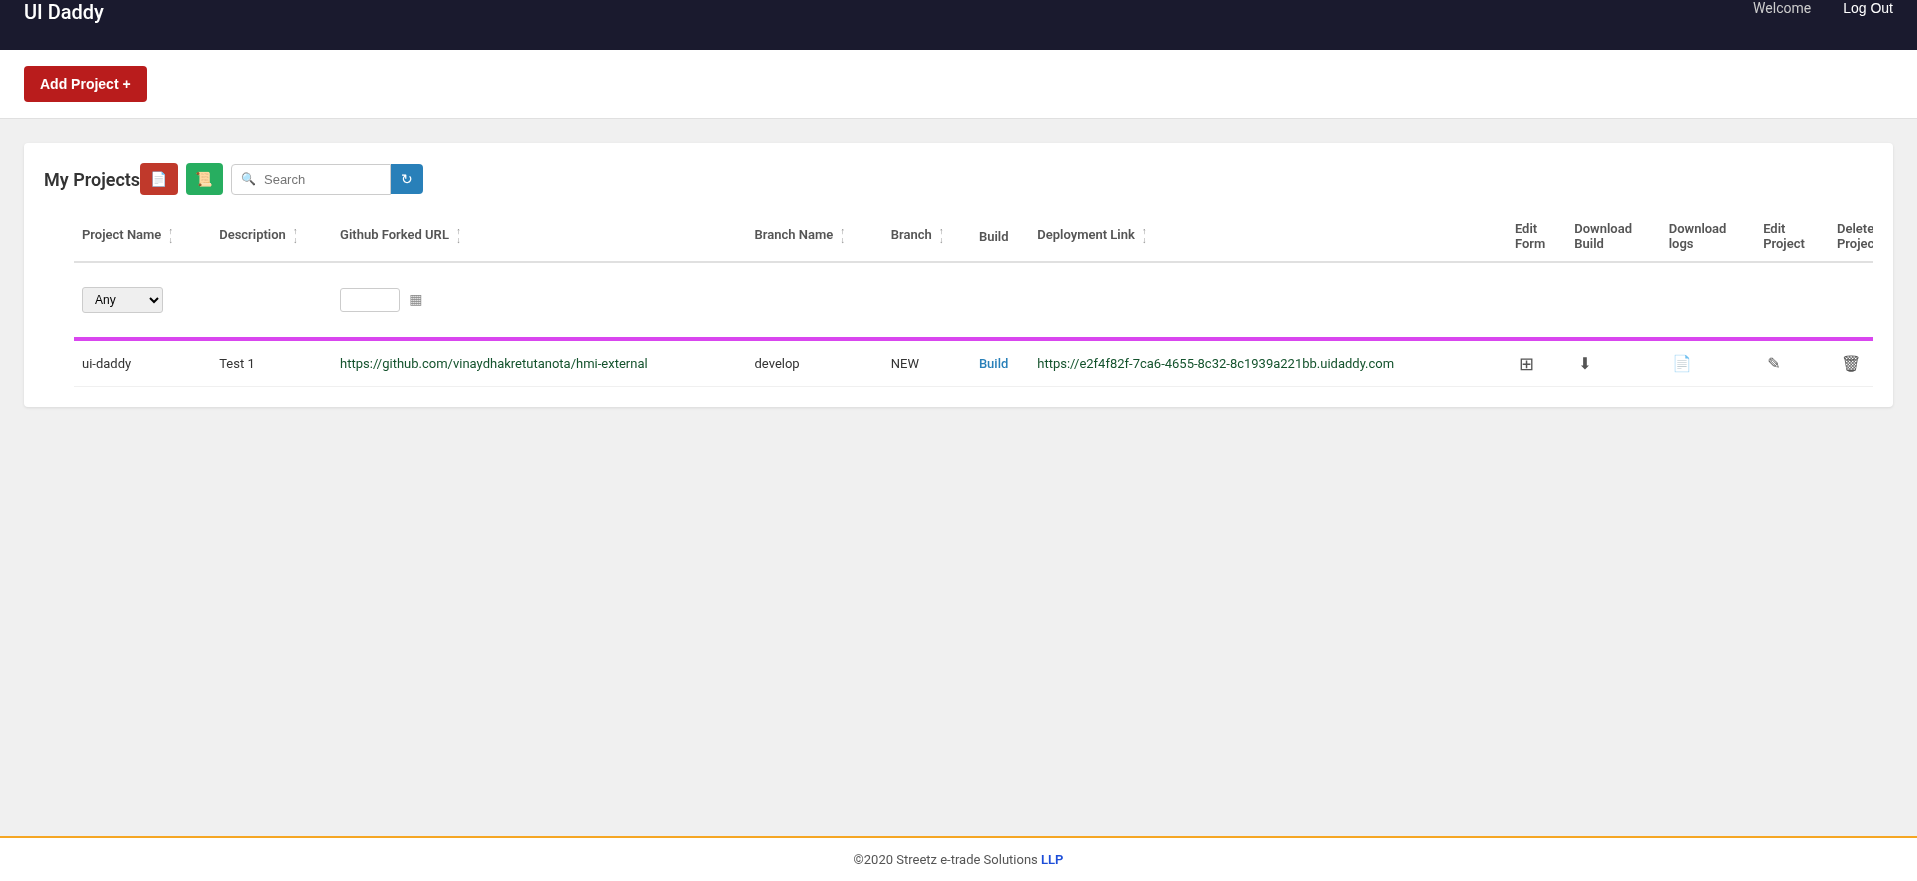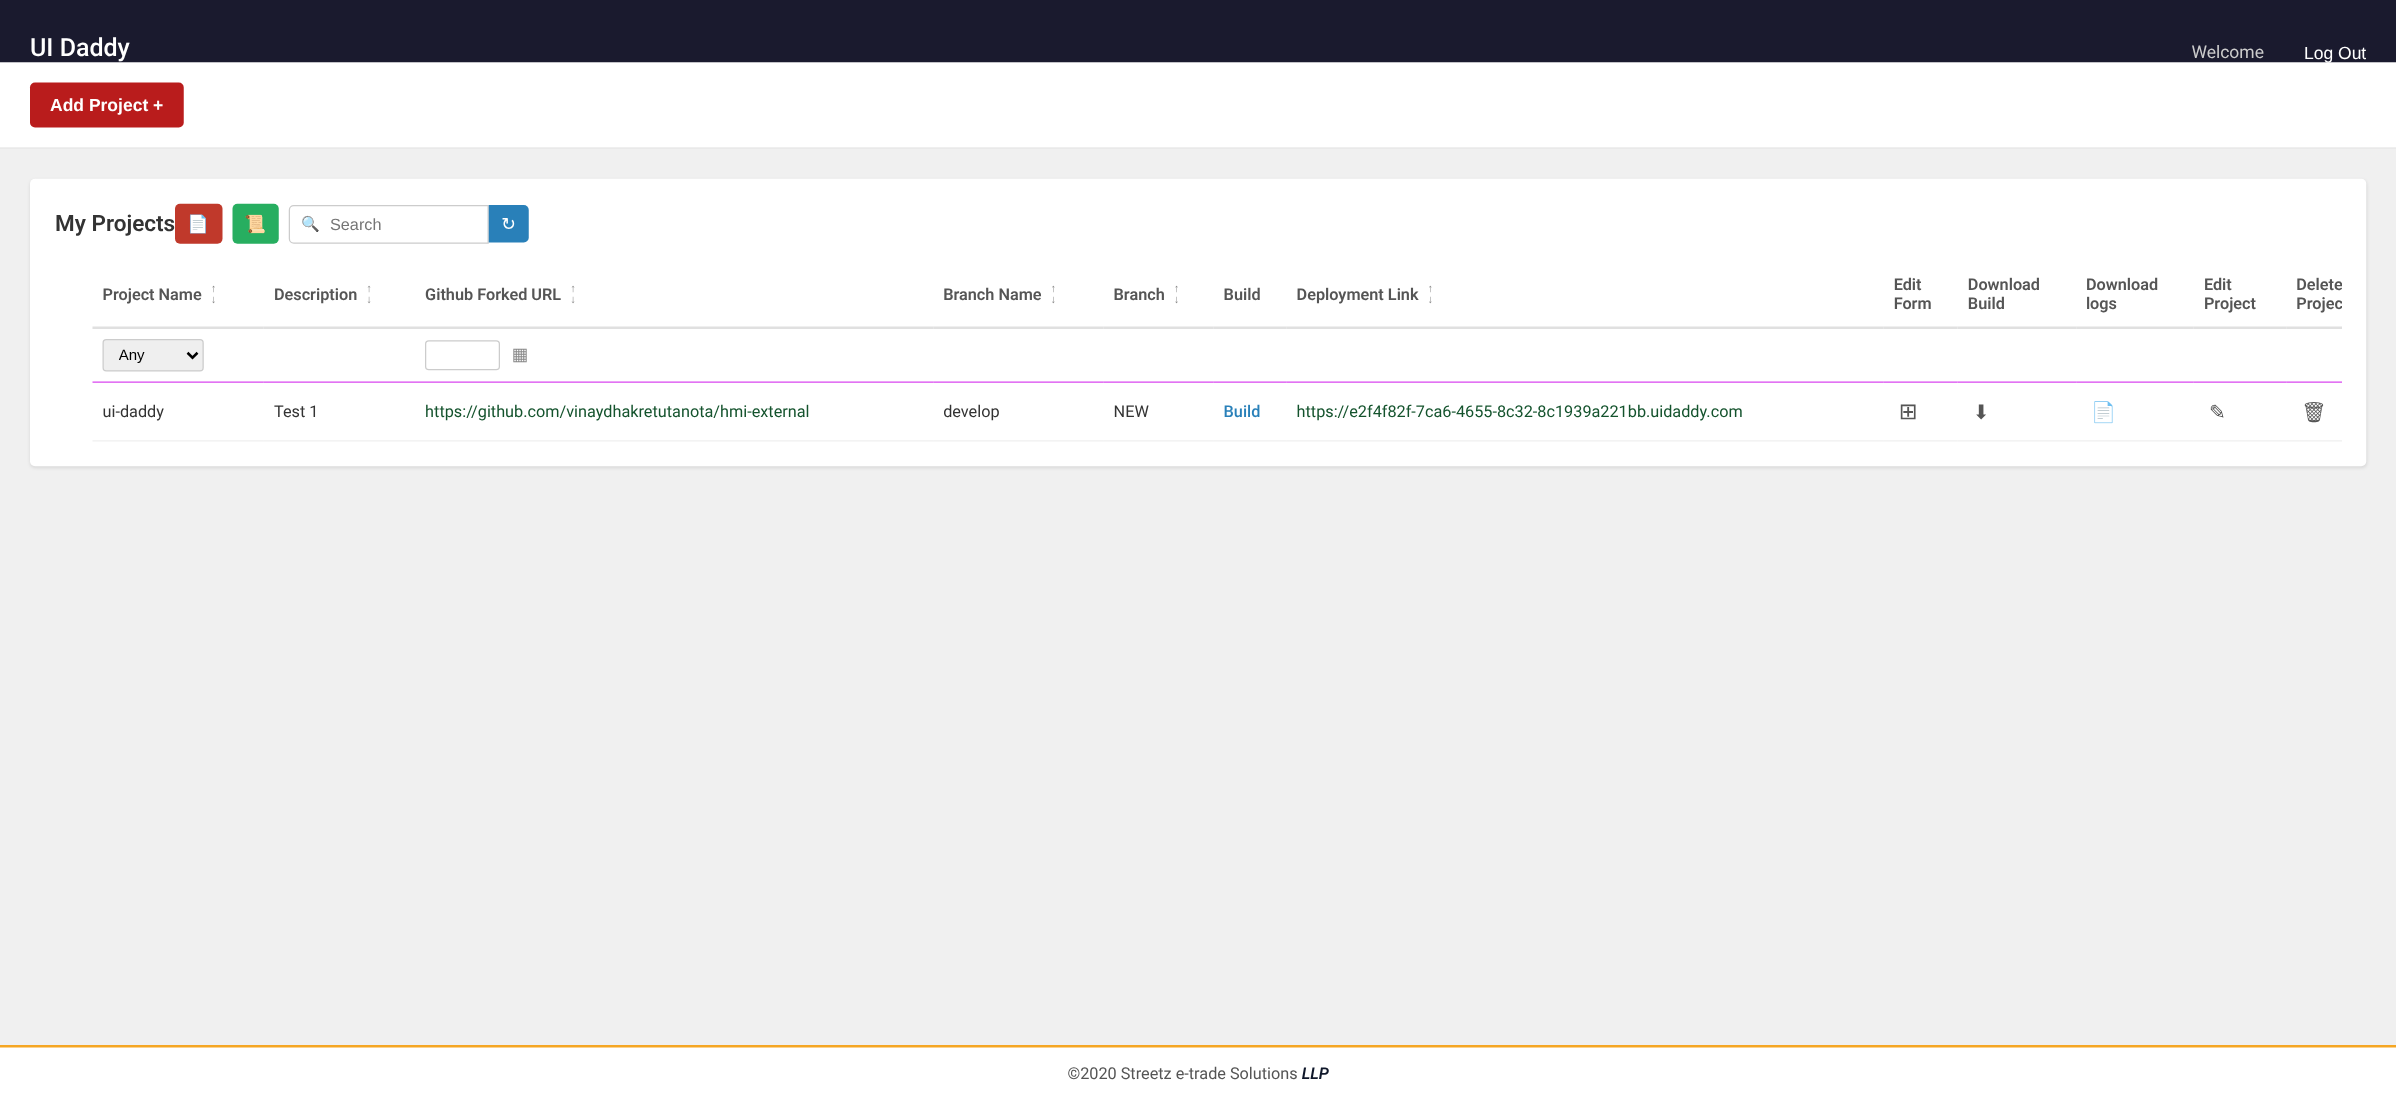--- a/index.html
+++ b/index.html
@@ -3,21 +3,21 @@
   <meta charset="utf-8">
   <style>
     * { box-sizing: border-box; margin: 0; padding: 0; }
     body { font-family: -apple-system, BlinkMacSystemFont, 'Segoe UI', Roboto, Arial, sans-serif; background: #f0f0f0; min-height: 881px; display: flex; flex-direction: column; }
 
     
     .navbar {
       background: #1a1a2e;
       color: #fff;
       display: flex;
-      align-items: flex-end;
+      align-items: flex-start;
       justify-content: space-between;
       padding: 0 24px;
       height: 50px;
       flex-shrink: 0;
     }
     .navbar-brand { font-size: 20px; font-weight: 500; color: #fff; }
     .navbar-right { display: flex; align-items: center; gap: 32px; margin-left: 36px; }
     .navbar-welcome { color: #ccc; font-size: 14px; }
     .navbar-logout { color: #fff; font-size: 14px; cursor: pointer; background: none; border: none; }
 
@@ -89,21 +89,21 @@
     table { width: 100%; border-collapse: collapse; font-size: 13px; margin-left: 30px; }
     thead tr { border-bottom: 2px solid #e0e0e0; }
     thead th {
       padding: 10px 8px;
       text-align: left;
       font-weight: 600;
       color: #555;
       white-space: nowrap;
     }
     .sort-arrows { display: inline-flex; flex-direction: column; font-size: 9px; line-height: 1; vertical-align: middle; margin-left: 4px; color: #888; }
-    .filter-row td { padding: 8px 8px; border-bottom: 1px solid #d946ef; }
+    .filter-row td { padding: 24px 8px; border-bottom: 4px solid #d946ef; }
     .filter-select { border: 1px solid #ccc; padding: 4px 8px; border-radius: 3px; font-size: 12px; cursor: pointer; }
     .filter-text-input { border: 1px solid #ccc; padding: 4px 8px; border-radius: 3px; font-size: 12px; width: 60px; }
     .filter-icon { color: #888; font-size: 14px; margin-left: 6px; }
 
     tbody tr { border-bottom: 1px solid #f0f0f0; }
     tbody td { padding: 12px 8px; color: #333; vertical-align: middle; }
     .link-blue { color: #14532d; text-decoration: none; cursor: pointer; }
     .build-link { color: #2980b9; text-decoration: none; cursor: pointer; font-weight: 500; }
 
     .action-icon { cursor: pointer; color: #555; font-size: 16px; padding: 2px 4px; }
@@ -111,21 +111,21 @@
     
     .footer {
       background: #fff;
       border-top: 2px solid #f5a623;
       text-align: center;
       padding: 14px;
       font-size: 13px;
       color: #555;
       flex-shrink: 0;
     }
-    .footer-llp { color: #0f172a; font-weight: 600; font-style: italic; }
+    .footer-llp { color: #1d4ed8; font-weight: 600; }
   </style>
 </head>
 <body>
 
 <nav class="navbar">
   <span class="navbar-brand">UI Daddy</span>
   <div class="navbar-right">
     <span class="navbar-welcome">Welcome</span>
     <button class="navbar-logout">Log Out</button>
   </div>

